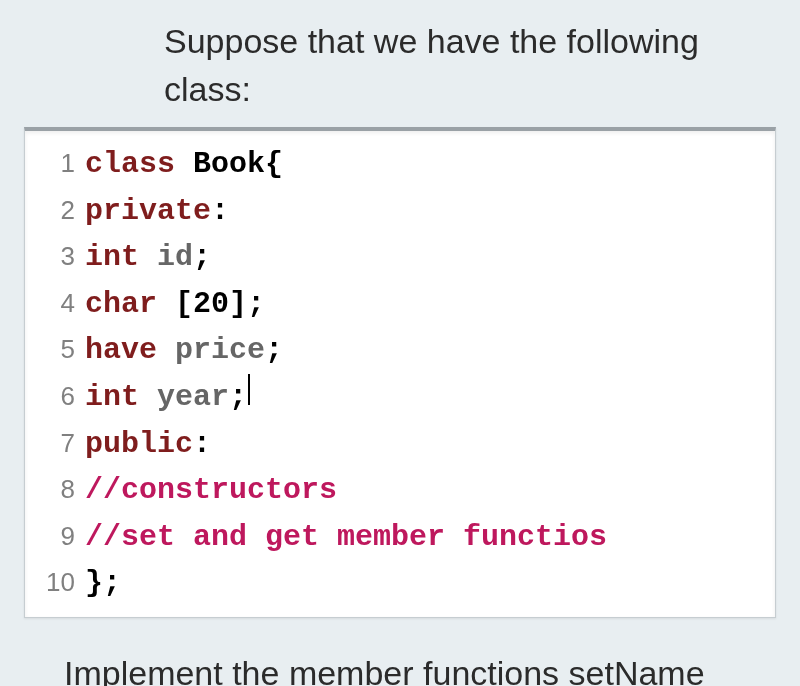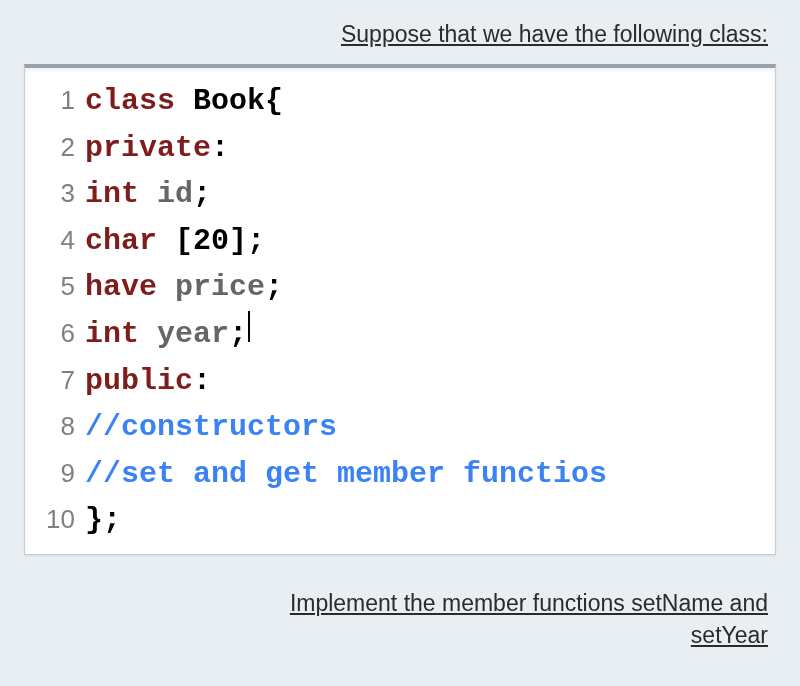--- a/index.html
+++ b/index.html
@@ -7,26 +7,24 @@
   body {
     background: #e8eef1;
     font-family: Arial, Helvetica, sans-serif;
     color: #2b2b2b;
     padding: 0;
   }
   .container {
     padding: 18px 24px 24px 24px;
   }
   .prompt-top, .prompt-bottom {
-    font-size: 23px;
+    font-size: 34px;
     color: #2b2b2b;
-    text-align: right;
     padding-right: 8px;
     line-height: 1.4;
-    text-decoration: underline;
   }
   .prompt-top { margin-bottom: 14px; margin-left: 140px; }
   .prompt-bottom { margin-top: 32px; margin-left: 40px; }
   .code-frame {
     background: #ffffff;
     border: 1px solid #c6cdd1;
     border-top: 4px solid #9aa1a6;
     box-shadow: inset 0 2px 4px rgba(0,0,0,0.07), 0 1px 2px rgba(0,0,0,0.08);
     padding: 10px 8px 10px 8px;
   }
@@ -46,21 +44,21 @@
     font-family: Arial, Helvetica, sans-serif;
     font-size: 26px;
     font-weight: normal;
     margin-right: 10px;
     flex-shrink: 0;
   }
   .kw { color: #7f1d1d; }        
   .ident { color: #666666; text-align: center; }     
   .typename { color: #000000; }  
   .punct { color: #000000; }
-  .comment { color: #3b82f6; }   
+  .comment { color: #be185d; }   
   .caret {
     display: inline-block;
     width: 2px;
     height: 1.05em;
     background: #000;
     vertical-align: -0.18em;
     margin-left: 1px;
   }
 </style>
 </head>

